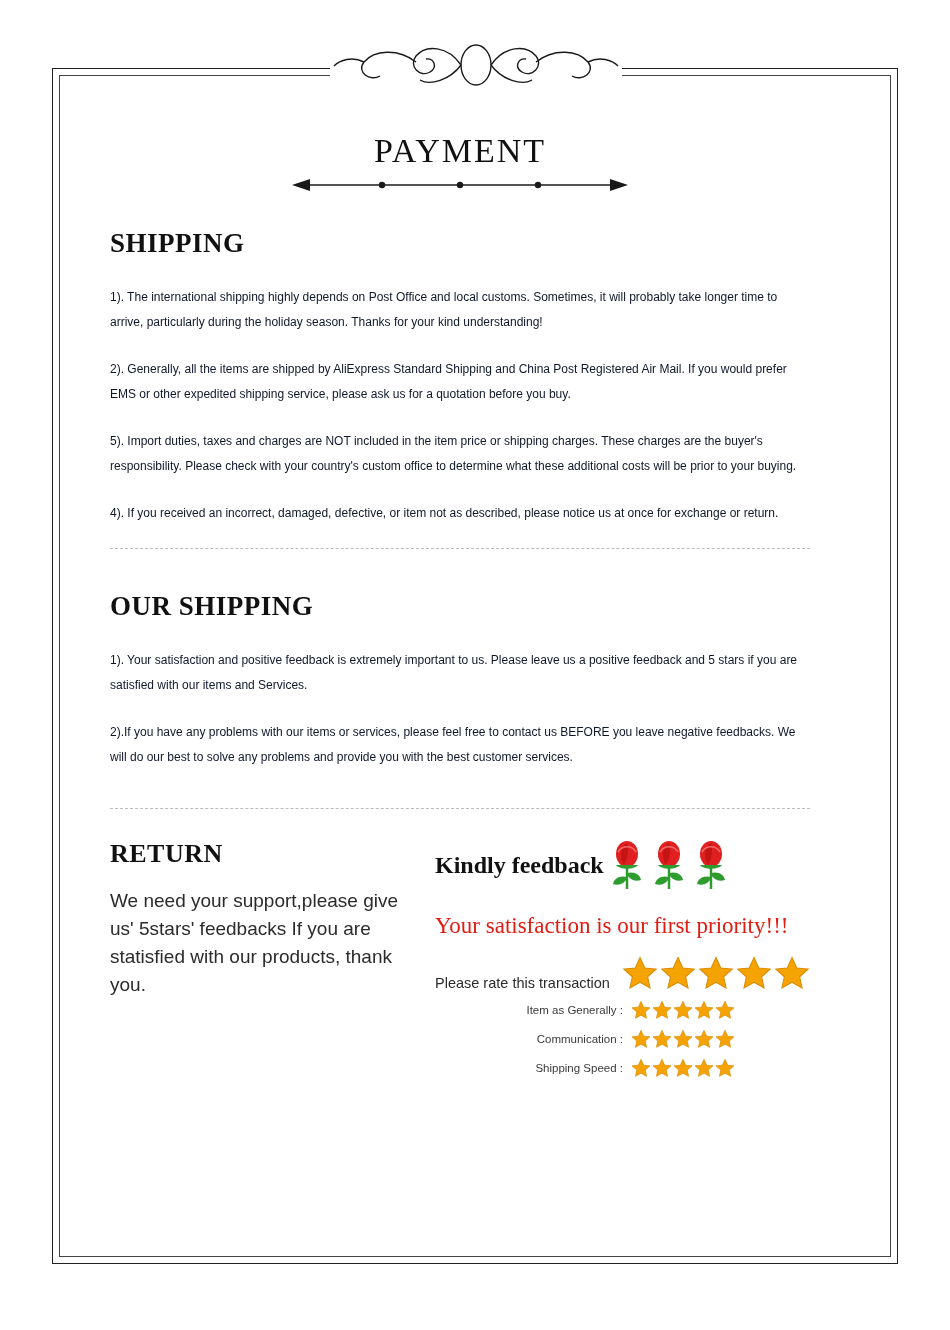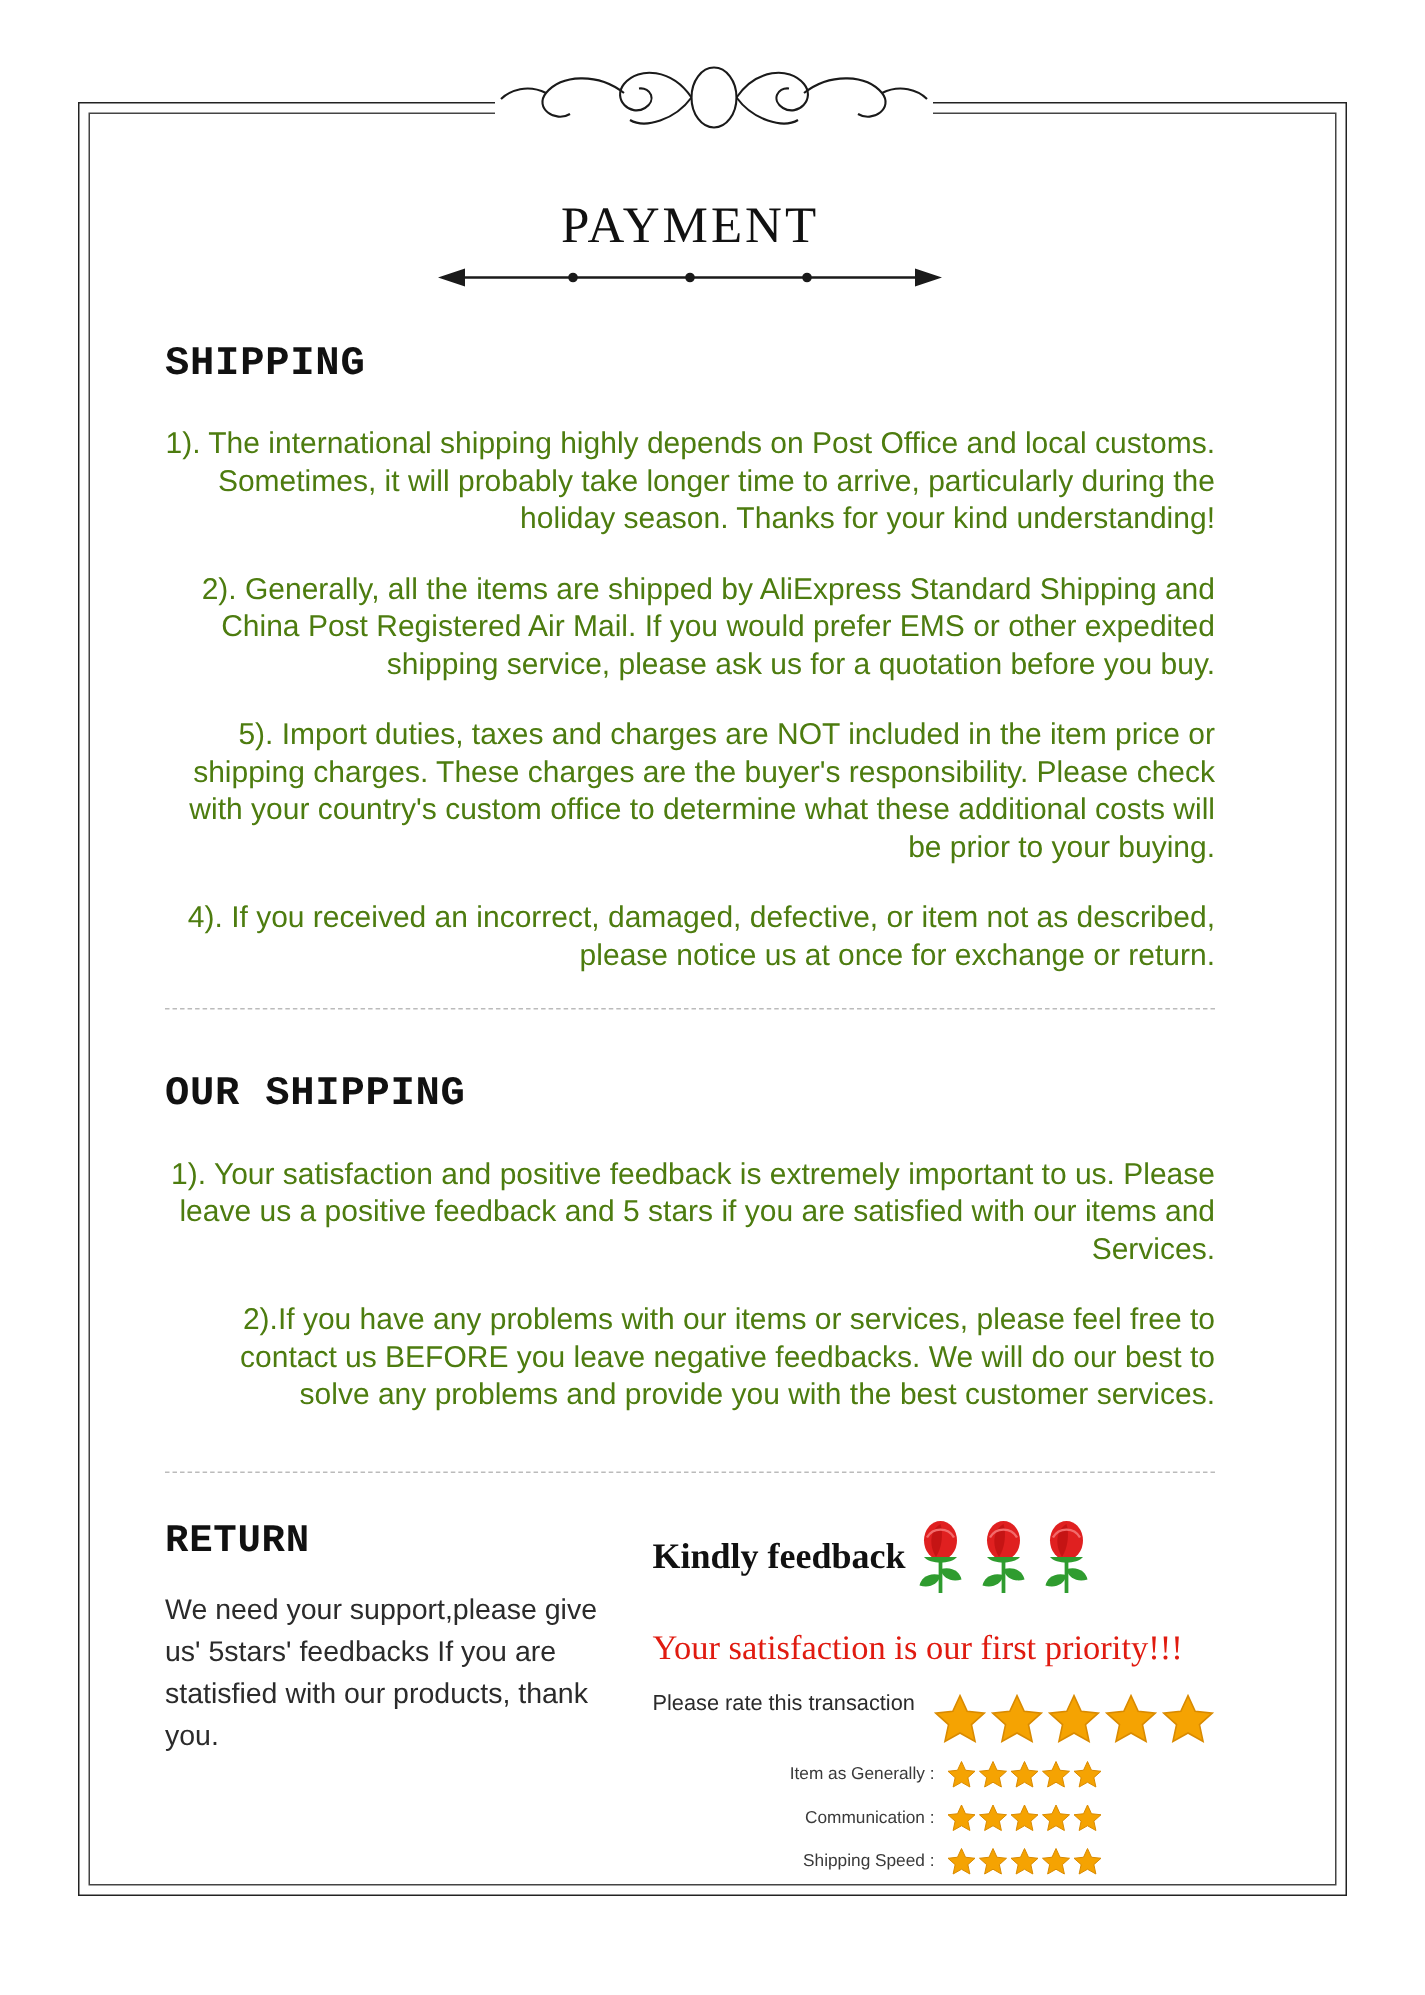--- a/index.html
+++ b/index.html
@@ -80,38 +80,38 @@
   }
 
   .title-rule {
     width: 340px;
     height: 18px;
     margin: 2px auto 34px auto;
     position: relative;
   }
 
   h2.section {
-    font-family: Liberation Mono, monospace;
+    font-family: Liberation Serif, serif;
     font-size: 27px;
     font-weight: 700;
     color: #111;
     margin: 0 0 26px 0;
     letter-spacing: 0.5px;
   }
   h2.section.ret {
     font-size: 26px;
     margin-bottom: 18px;
   }
 
   p.para {
-    font-size: 20px;
+    font-size: 12px;
     line-height: 25px;
-    color: #4d7c0f;
+    color: #0f172a;
     margin: 0 0 22px 0;
-    text-align: right;
+    text-align: left;
   }
 
   .dotted-sep {
     border-top: 1px dashed #bbb;
     margin: 22px 0 0 0;
     height: 0;
   }
 
   .two-col {
     display: flex;
@@ -153,21 +153,21 @@
   .satisfaction {
     font-family: "Liberation Serif", serif;
     font-size: 23px;
     color: #e01b10;
     margin-top: 22px;
     white-space: nowrap;
   }
 
   .rate-row {
     display: flex;
-    align-items: flex-start;
+    align-items: flex-end;
     margin-top: 16px;
   }
   .rate-label {
     font-size: 14.5px;
     color: #2b2b2b;
     margin-right: 12px;
   }
   .stars-big { display: flex; gap: 2px; }
 
   .subrate {

